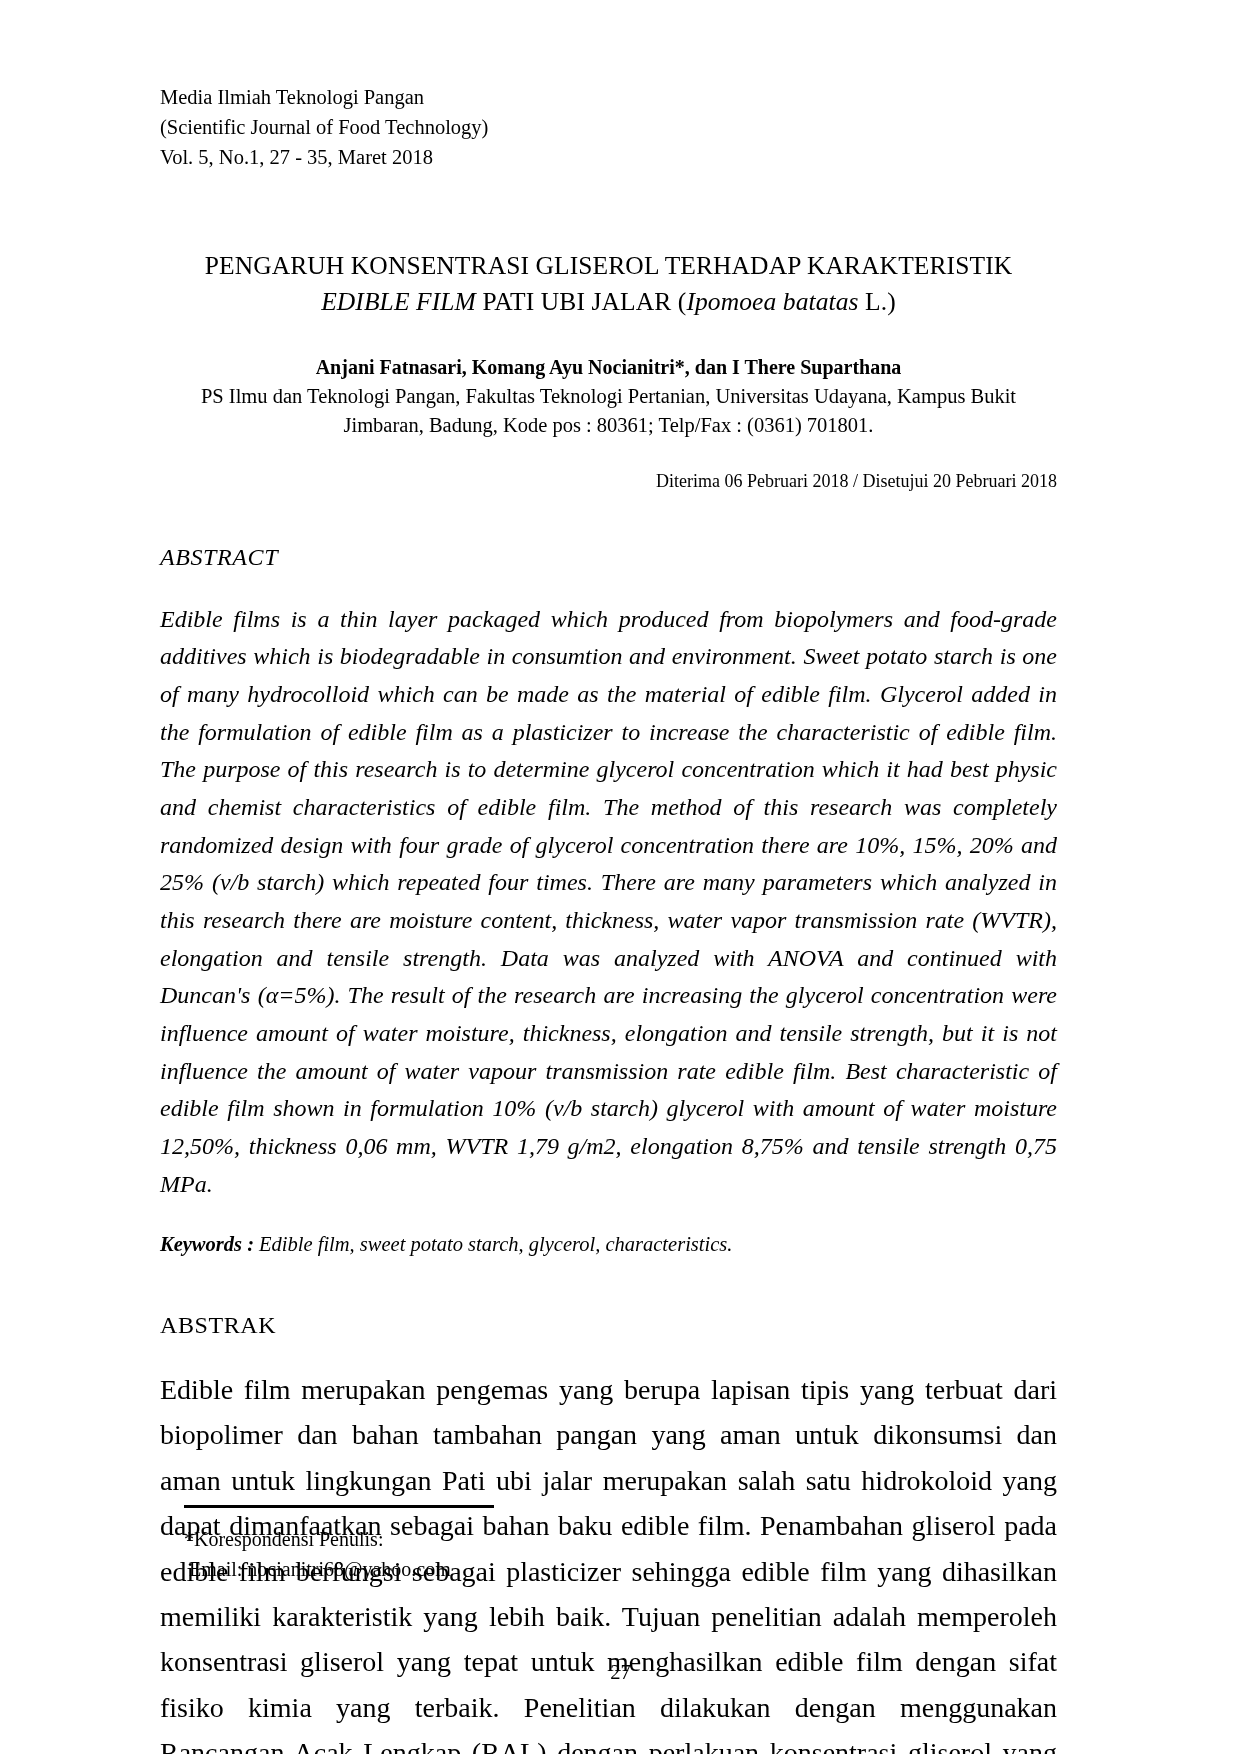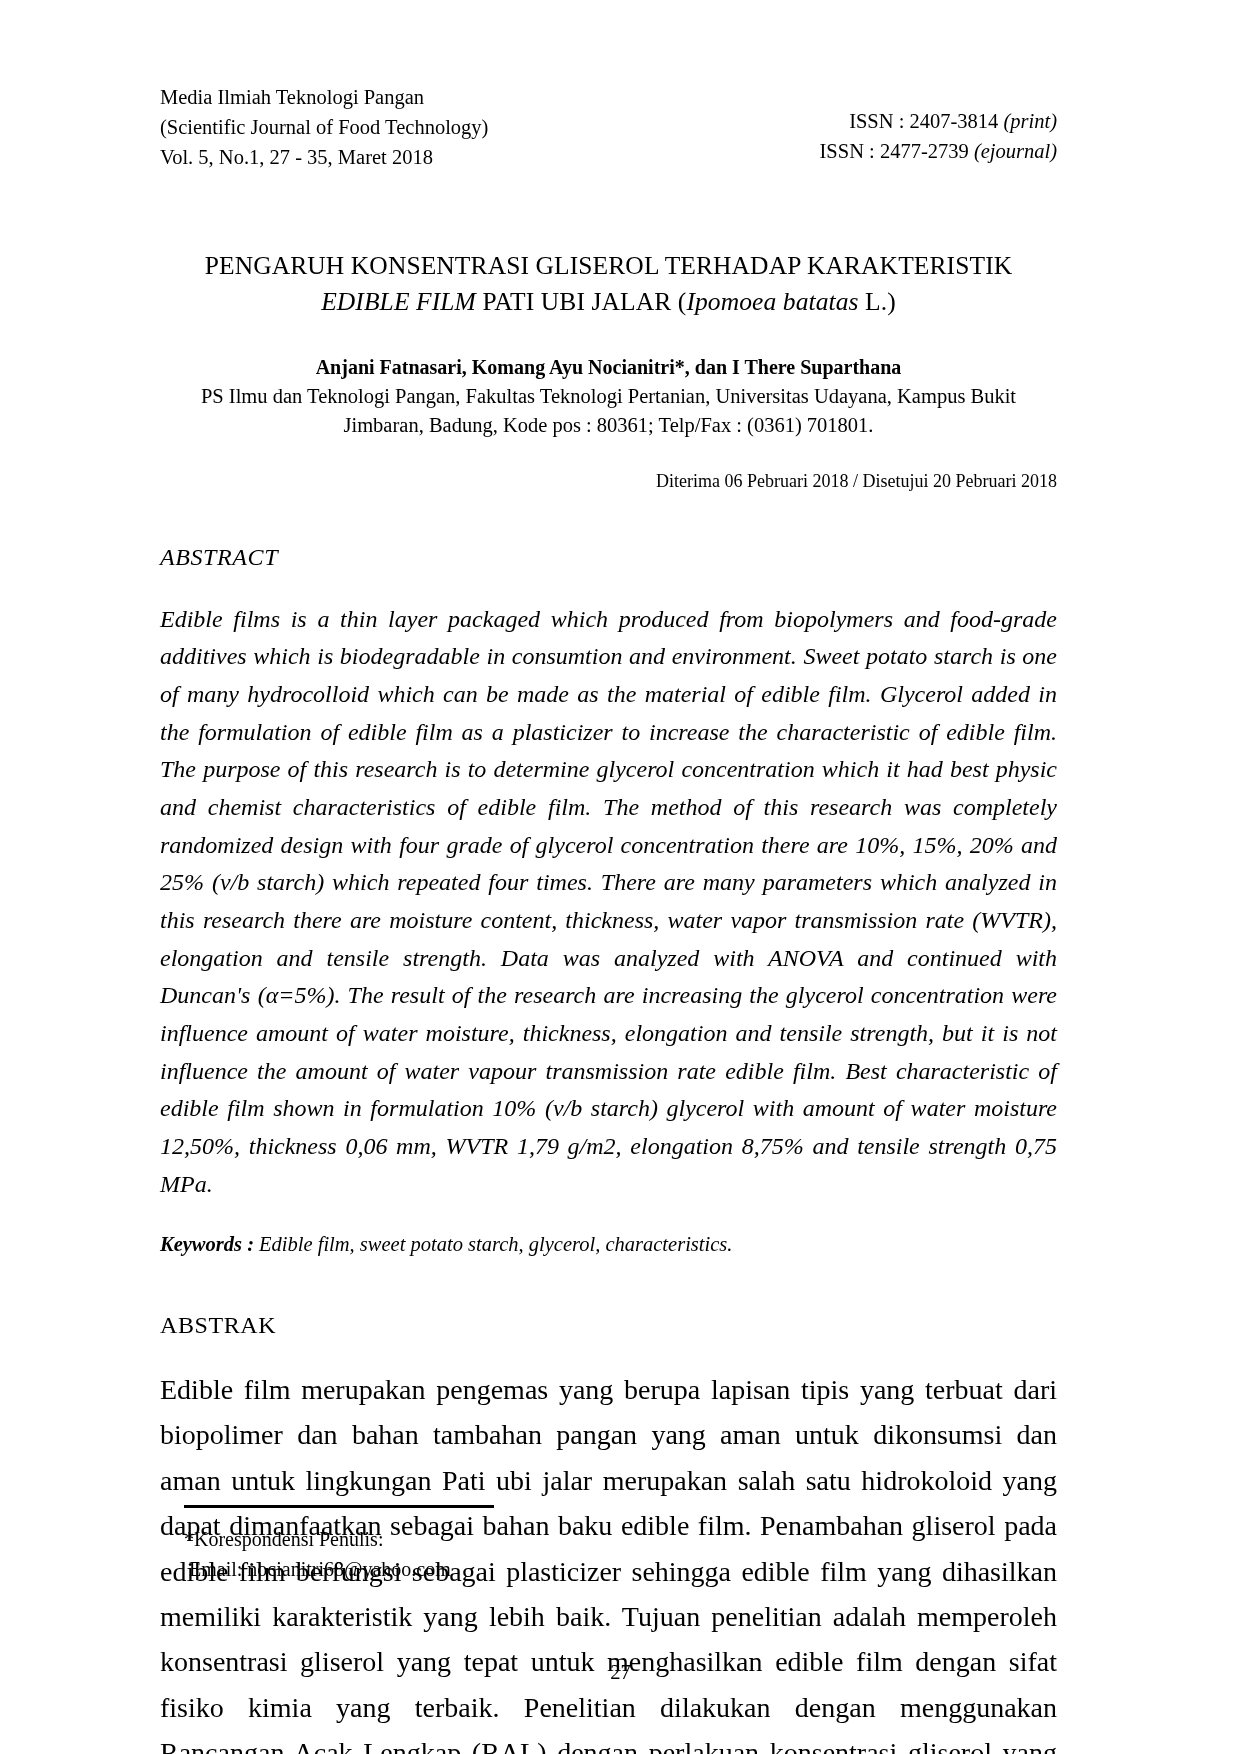--- a/index.html
+++ b/index.html
@@ -136,24 +136,20 @@
 <body>
 
 <div class="page">
 
   <div class="masthead">
     <div class="masthead-left">
       <div>Media Ilmiah Teknologi Pangan</div>
       <div>(Scientific Journal of Food Technology)</div>
       <div>Vol. 5, No.1, 27 - 35, Maret 2018</div>
     </div>
-    <div class="masthead-right">
-      <div><span>ISSN : 2407-3814 </span><span class="ital">(print)</span></div>
-      <div><span>ISSN : 2477-2739 </span><span class="ital">(ejournal)</span></div>
-    </div>
   </div>
 
   <div class="title-block">
     <div class="title-main">
       <div>PENGARUH KONSENTRASI GLISEROL TERHADAP KARAKTERISTIK</div>
       <div><span class="ital">EDIBLE FILM</span><span> PATI UBI JALAR (</span><span class="ital">Ipomoea batatas</span><span> L.)</span></div>
     </div>
   </div>
 
   <div class="authors-block">

